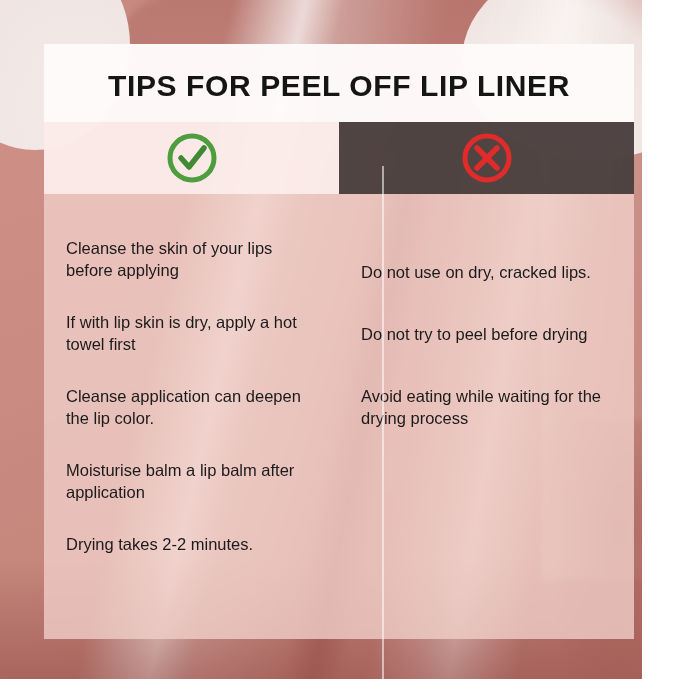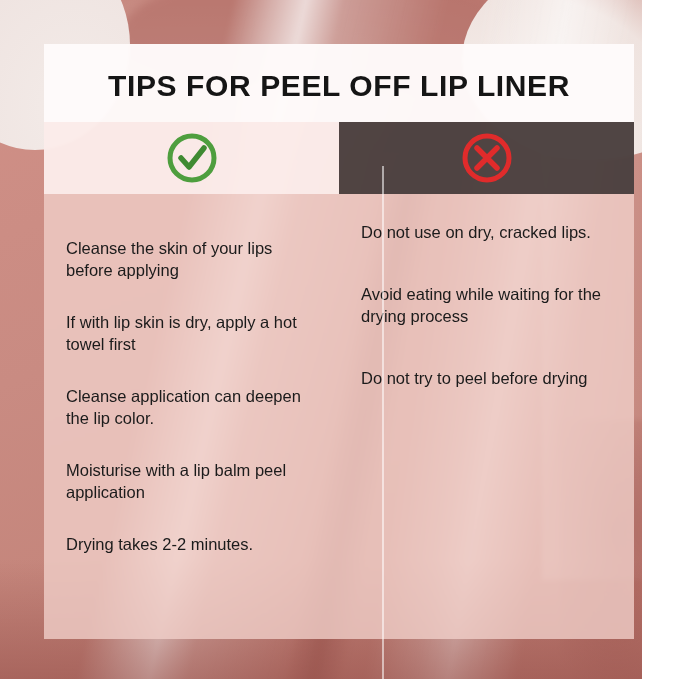--- a/index.html
+++ b/index.html
@@ -136,21 +136,21 @@
   .head-bad  { background: rgba(66, 56, 55, 0.92); }
 
   .mark { width: 52px; height: 52px; display: block; }
 
   .body-row { display: flex; flex: 1; }
   .col {
     flex: 1;
     padding: 44px 22px 0 24px;
   }
   .col-left  { padding-left: 22px; padding-right: 20px; }
-  .col-right { padding-left: 24px; padding-top: 28px; }
+  .col-right { padding-left: 24px; padding-top: 68px; }
 
   .tip {
     font-size: 16.5px;
     line-height: 1.33;
     color: #1b1b1b;
     margin: 0 0 30px 0;
     max-width: 260px;
   }
   .col-right .tip { margin-bottom: 40px; }
 
@@ -198,28 +198,28 @@
         </svg>
       </div>
     </div>
 
     <div class="body-row">
 
       <div class="col col-left">
         <p class="tip">Cleanse the skin of your lips before applying</p>
         <p class="tip">If with lip skin is dry, apply a hot towel first</p>
         <p class="tip">Cleanse application can deepen the lip color.</p>
-        <p class="tip">Moisturise with a lip balm peel application</p>
+        <p class="tip">Moisturise balm a lip balm after application</p>
         <p class="tip">Drying takes 2-2 minutes.</p>
       </div>
 
       <div class="col col-right">
         <p class="tip">Do not use on dry, cracked lips.</p>
+        <p class="tip">Do not try to peel before drying</p>
         <p class="tip">Avoid eating while waiting for the drying process</p>
-        <p class="tip">Do not try to peel before drying</p>
       </div>
 
     </div>
 
     <div class="divider"></div>
   </div>
 
 </div>
 
 </body></html>

